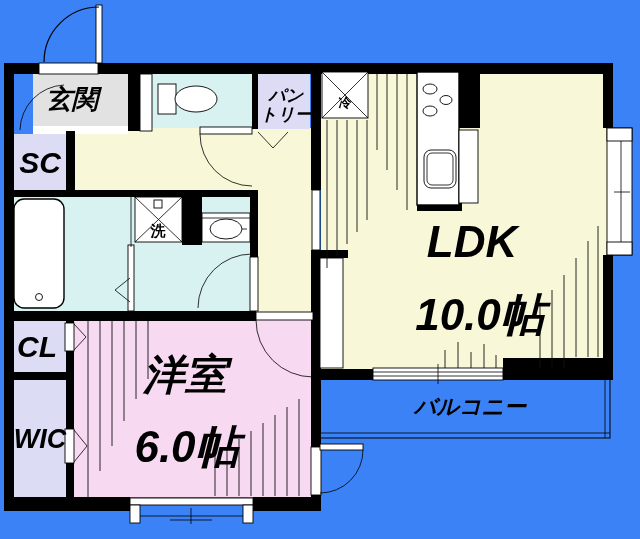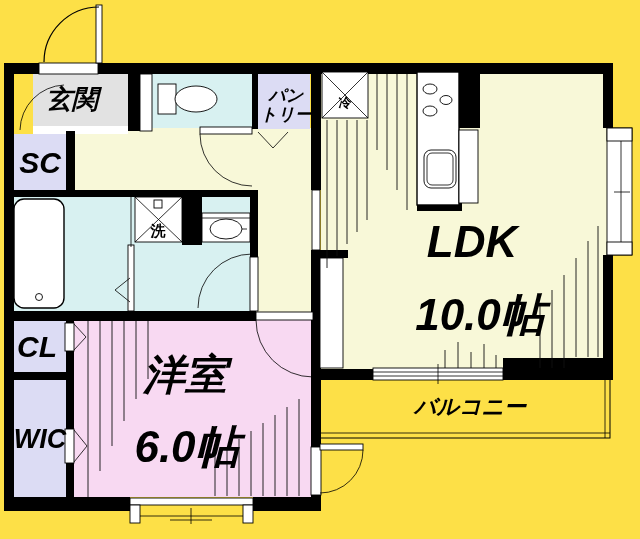--- a/index.html
+++ b/index.html
@@ -1,16 +1,16 @@
 <!DOCTYPE html>
 <html><head>
 <meta charset="utf-8">
 <style>
   html,body { margin:0; padding:0; background:#ffffff; }
-  .stage { width:640px; height:539px; position:relative; background:#fde047; }
+  .stage { width:640px; height:539px; position:relative; background:#3b82f6; }
   svg { display:block; }
   .lbl { font-family:"Liberation Sans", sans-serif; font-weight:bold; font-style:italic;
          fill:#000; text-anchor:middle; }
   .up  { font-style:normal; }
   .thin  { stroke:#000; stroke-width:1; fill:none; }
   .hair  { stroke:#000; stroke-width:0.8; fill:none; }
   .door  { stroke:#000; stroke-width:1.2; fill:none; }
   .fx    { fill:#ffffff; stroke:#000; stroke-width:1.4; }
   .fxthin{ fill:#ffffff; stroke:#000; stroke-width:0.9; }
   .open  { fill:#ffffff; stroke:#000; stroke-width:0.9; }

